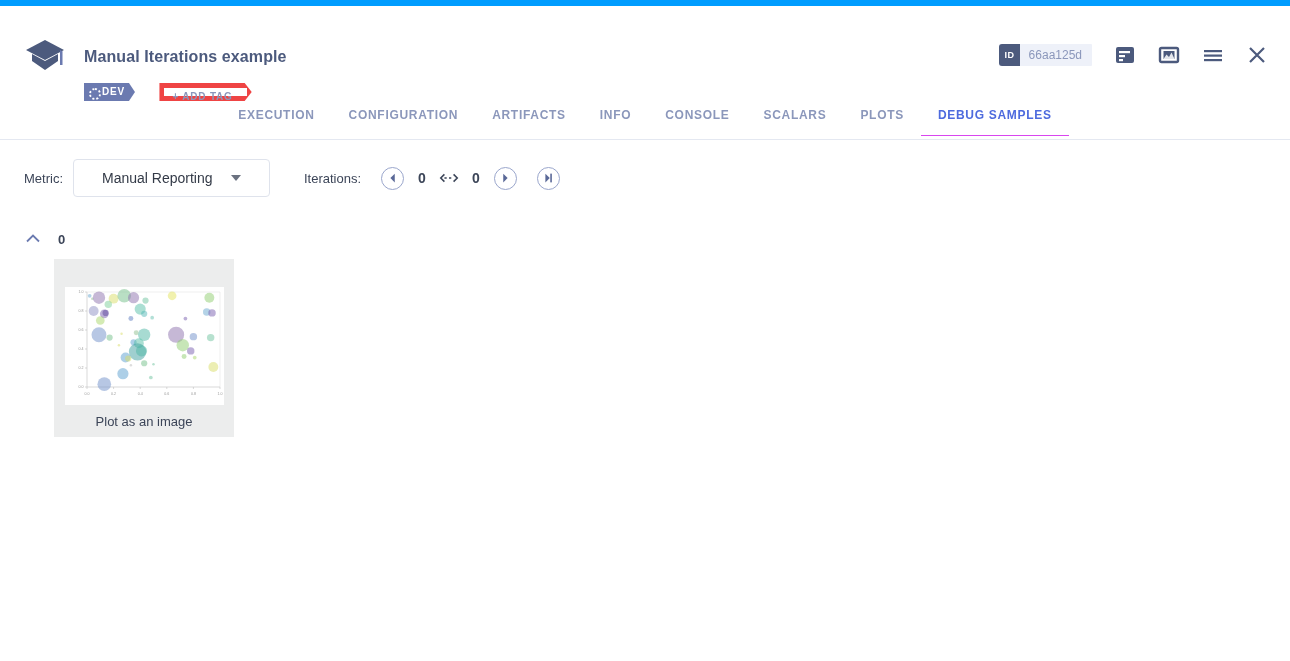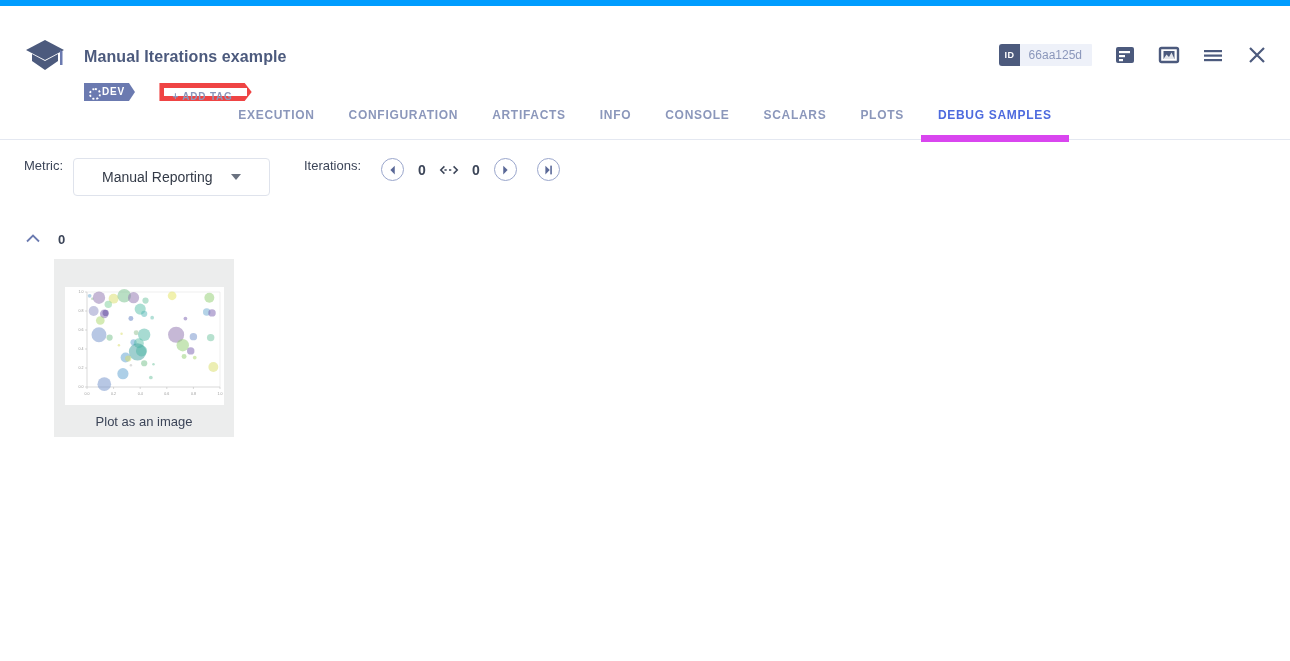--- a/index.html
+++ b/index.html
@@ -113,27 +113,27 @@
     display: flex; align-items: flex-start; justify-content: center;
   }
   .tab {
     font-size: 12px; font-weight: bold;
     letter-spacing: 0.7px;
     color: #8b97bb;
     padding: 6px 17px 13px 17px;
     cursor: pointer;
     white-space: nowrap;
   }
-  .tab.active { color: #4e6bde; border-bottom: 7px solid #d946ef; }
+  .tab.active { color: #4e6bde; border-bottom: 1px solid #d946ef; }
 
   
   .controls {
     position: absolute; top: 158px; left: 0;
     width: 1072px; height: 40px;
-    display: flex; align-items: flex-start;
+    display: flex; align-items: center;
   }
   .lbl-metric {
     margin-left: 24px; font-size: 13px; color: #3c4558;
   }
   .select {
     margin-left: 10px;
     width: 197px; height: 38px;
     border: 1px solid #dfe3ec;
     border-radius: 4px;
     background: #ffffff;

